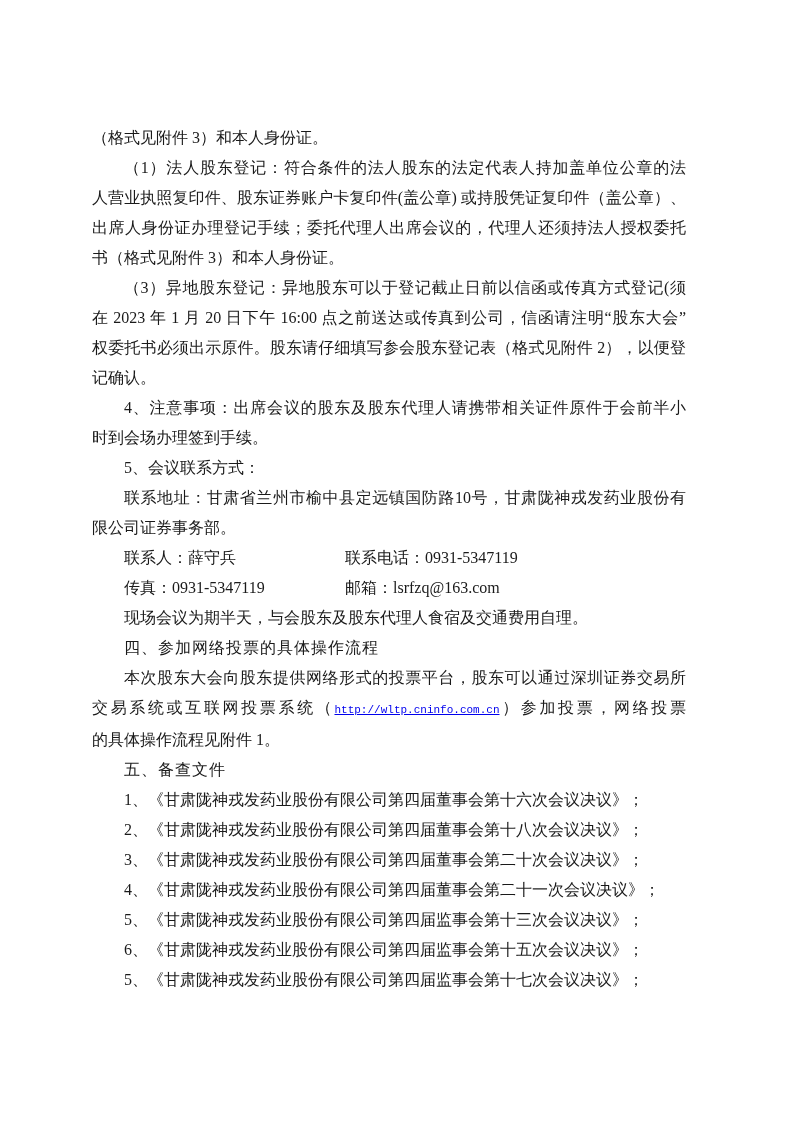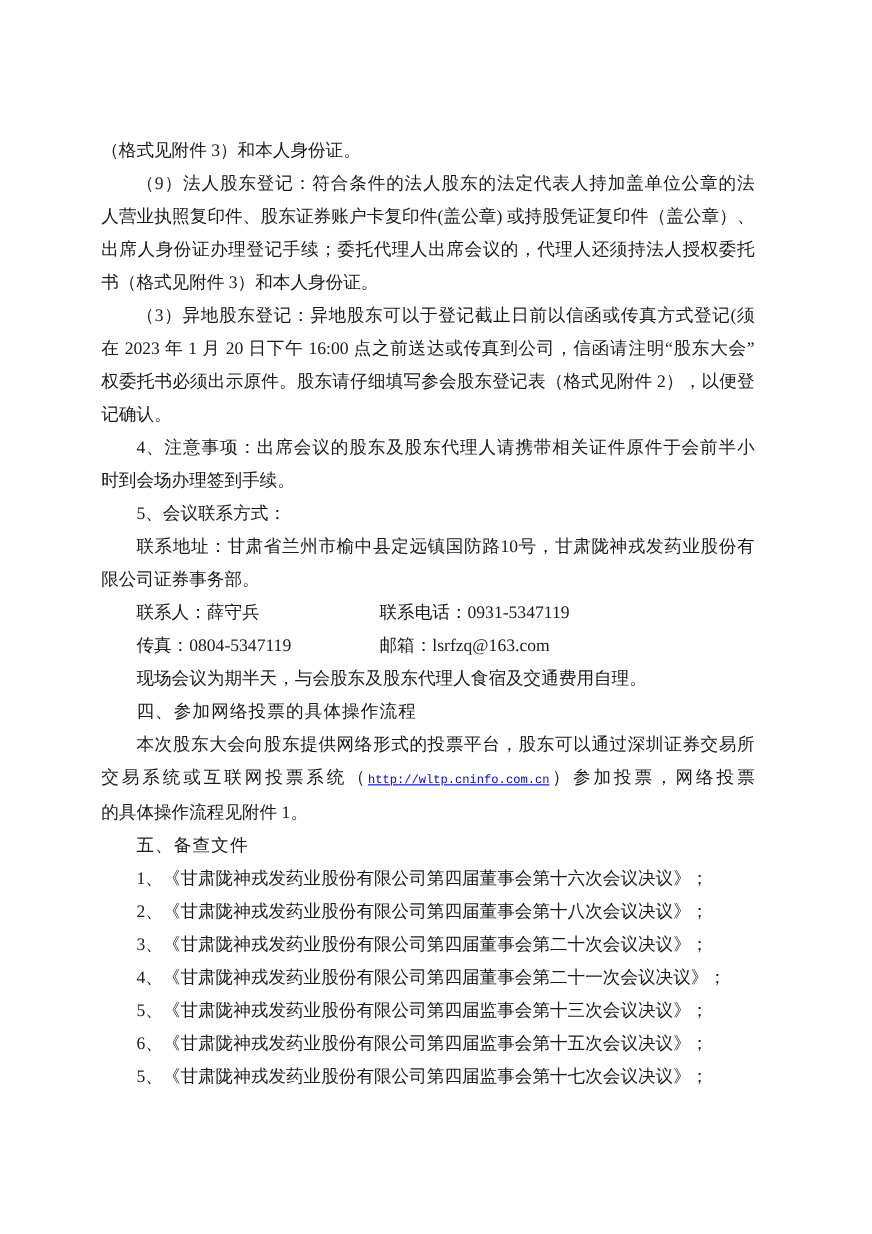--- a/index.html
+++ b/index.html
@@ -52,35 +52,35 @@
     font-size: 11px;
     cursor: pointer;
   }
 </style>
 </head>
 <body>
 
 <div class="page">
   <div class="doc" id="doc">
       <div class="line">（格式见附件 3）和本人身份证。</div>
-      <div class="line indent just">（9）法人股东登记：符合条件的法人股东的法定代表人持加盖单位公章的法</div>
+      <div class="line indent just">（1）法人股东登记：符合条件的法人股东的法定代表人持加盖单位公章的法</div>
       <div class="line just">人营业执照复印件、股东证券账户卡复印件(盖公章) 或持股凭证复印件（盖公章）、</div>
       <div class="line just">出席人身份证办理登记手续；委托代理人出席会议的，代理人还须持法人授权委托</div>
       <div class="line">书（格式见附件 3）和本人身份证。</div>
       <div class="line indent just">（3）异地股东登记：异地股东可以于登记截止日前以信函或传真方式登记(须</div>
       <div class="line just">在 2023 年 1 月 20 日下午 16:00 点之前送达或传真到公司，信函请注明“股东大会”</div>
       <div class="line just">权委托书必须出示原件。股东请仔细填写参会股东登记表（格式见附件 2），以便登</div>
       <div class="line">记确认。</div>
       <div class="line indent just">4、注意事项：出席会议的股东及股东代理人请携带相关证件原件于会前半小</div>
       <div class="line">时到会场办理签到手续。</div>
       <div class="line indent">5、会议联系方式：</div>
       <div class="line indent just">联系地址：甘肃省兰州市榆中县定远镇国防路10号，甘肃陇神戎发药业股份有</div>
       <div class="line">限公司证券事务部。</div>
       <div class="line indent"><span class="col1">联系人：薛守兵</span><span class="col2">联系电话：0931-5347119</span></div>
-      <div class="line indent"><span class="col1">传真：0804-5347119</span><span class="col2">邮箱：lsrfzq@163.com</span></div>
+      <div class="line indent"><span class="col1">传真：0931-5347119</span><span class="col2">邮箱：lsrfzq@163.com</span></div>
       <div class="line indent">现场会议为期半天，与会股东及股东代理人食宿及交通费用自理。</div>
       <div class="line heading">四、参加网络投票的具体操作流程</div>
       <div class="line indent just">本次股东大会向股东提供网络形式的投票平台，股东可以通过深圳证券交易所</div>
       <div class="line just"><span>交易系统或互联网投票系统（</span><span class="link">http://wltp.cninfo.com.cn</span><span>）参加投票，网络投票</span></div>
       <div class="line">的具体操作流程见附件 1。</div>
       <div class="line heading">五、备查文件</div>
       <div class="line indent">1、《甘肃陇神戎发药业股份有限公司第四届董事会第十六次会议决议》；</div>
       <div class="line indent">2、《甘肃陇神戎发药业股份有限公司第四届董事会第十八次会议决议》；</div>
       <div class="line indent">3、《甘肃陇神戎发药业股份有限公司第四届董事会第二十次会议决议》；</div>
       <div class="line indent">4、《甘肃陇神戎发药业股份有限公司第四届董事会第二十一次会议决议》；</div>

